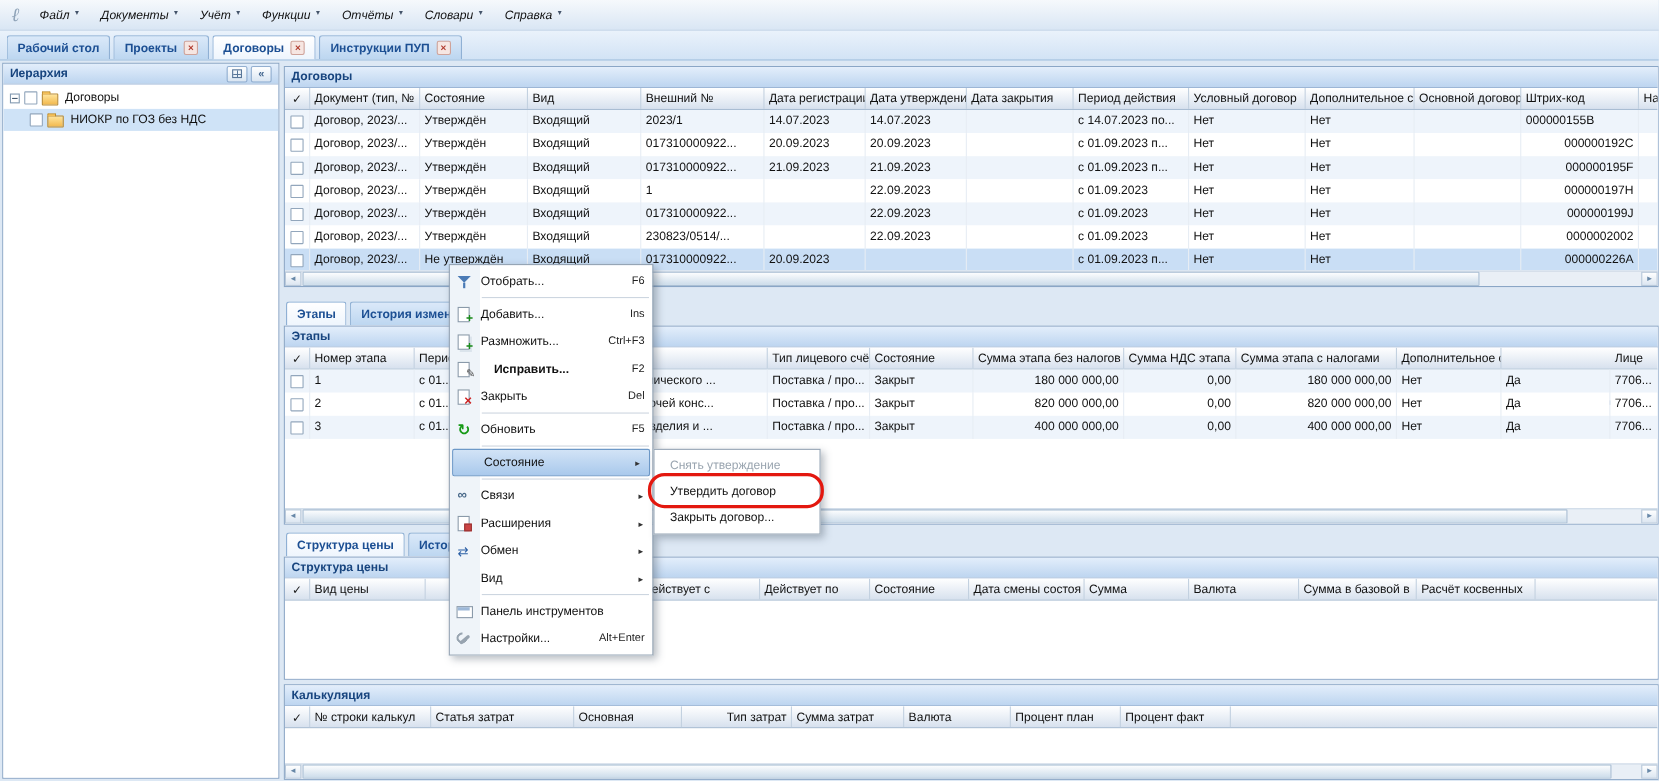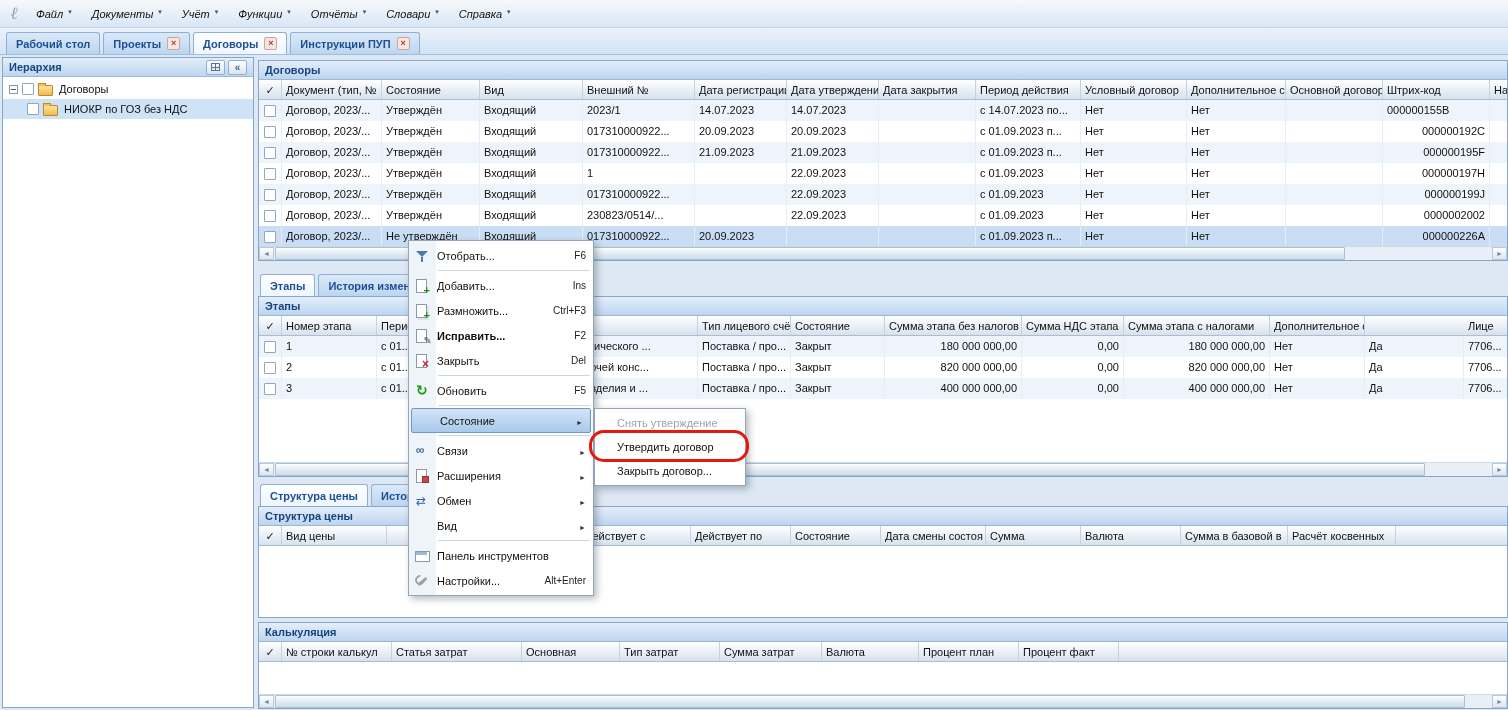--- a/index.html
+++ b/index.html
@@ -84,27 +84,27 @@
   .sarr.left::before { content:"◄"; } .sarr.right::before { content:"►"; }
   .sthumb { position:absolute; top:0; height:13px; background:linear-gradient(#fcfdfe,#ccdcea);
     border:1px solid #aabfd4; border-radius:1px; }
 
   
   .cmenu { position:absolute; left:408px; top:240px; width:186px; padding:2px 0;
     background:linear-gradient(90deg,#eff4f9 0,#eff4f9 27px,#ffffff 27px);
     border:1px solid #96a5b5; box-shadow:3px 3px 7px rgba(50,62,80,.35); z-index:100; }
   .m-item { display:flex; align-items:center; height:25px; padding:0 7px 0 5px; gap:7px; }
   .m-item.hl { background:linear-gradient(#d2e3f6,#a9c9ec); border:1px solid #6d99c8; border-radius:2px; margin:0 2px; }
-  .m-item.bold .m-label { font-weight:bold; }
+  .m-item.bold .m-label { font-weight:bold;padding-left:12px; }
   .m-item.disabled .m-label { color:#9aa5b0; }
   .m-label { flex:1; white-space:nowrap; }
   .m-short { color:#222; font-size:10px; }
   .m-arrow::before { content:"►"; font-size:7px; color:#333; }
   .m-sep { height:1px; background:#cdd6e0; margin:2px 3px 2px 29px; }
-  .smenu { position:absolute; left:594px; top:408px; width:152px; padding:2px 12px; background:#fff;
+  .smenu { position:absolute; left:594px; top:408px; width:152px; padding:2px 4px; background:#fff;
     border:1px solid #96a5b5; box-shadow:3px 3px 7px rgba(50,62,80,.35); z-index:110; }
   .smenu .m-item { height:24px; padding:0 10px; }
 
   
   .mi { width:16px; height:16px; position:relative; flex:0 0 16px; }
   .i-filter-icon::before { content:""; position:absolute; left:2px; top:3px;
     border-left:6px solid transparent; border-right:6px solid transparent; border-top:6px solid #4a7ab5; }
   .i-filter-icon::after { content:""; position:absolute; left:7px; top:9px; width:2px; height:5px; background:#4a7ab5; }
   .i-add-icon::before,.i-copy-icon::before,.i-edit-icon::before,.i-delete-icon::before,.i-extensions-icon::before
     { content:""; position:absolute; left:2px; top:1px; width:9px; height:12px; background:#fff; border:1px solid #8a9aaa; }
@@ -472,21 +472,21 @@
   <div class="panel pD">
     <div class="phead">
       <span>Калькуляция</span>
     </div>
     <div class="gridwrap">
         <div class="ghead">
           <div class="gh check">✓</div>
           <div class="gh" style="width: 110px;">№ строки калькул</div>
           <div class="gh" style="width: 130px;">Статья затрат</div>
           <div class="gh" style="width: 98px;">Основная</div>
-          <div class="gh" style="width: 100px;">Тип затрат</div>
+          <div class="gh" style="width: 100px; text-align: right;">Тип затрат</div>
           <div class="gh" style="width: 102px;">Сумма затрат</div>
           <div class="gh" style="width: 97px;">Валюта</div>
           <div class="gh" style="width: 100px;">Процент план</div>
           <div class="gh" style="width: 100px;">Процент факт</div>
           <div class="gh fill"></div>
         </div>
       </div>
     <div class="hscroll">
       <span class="sarr left"></span>
       <span class="sthumb" style="left:16px;width:1190px"></span>

